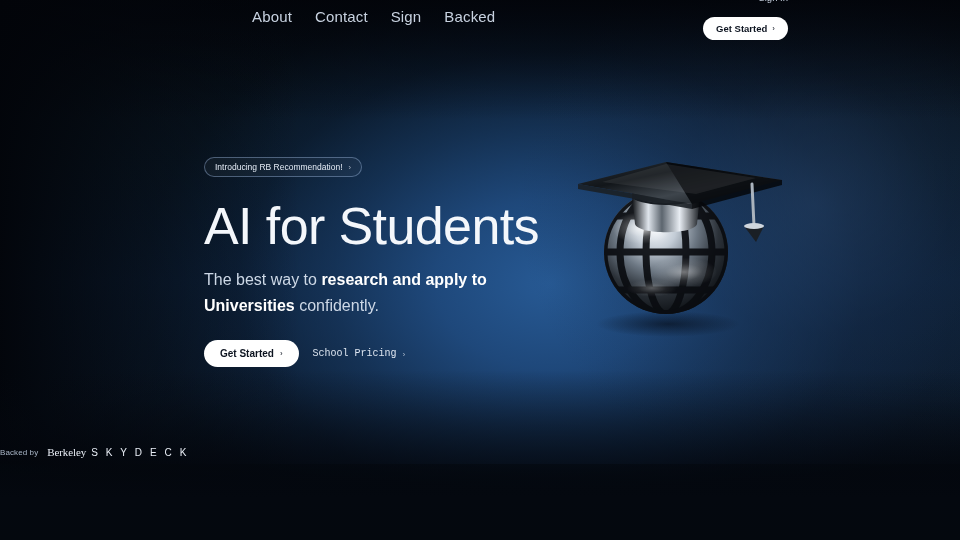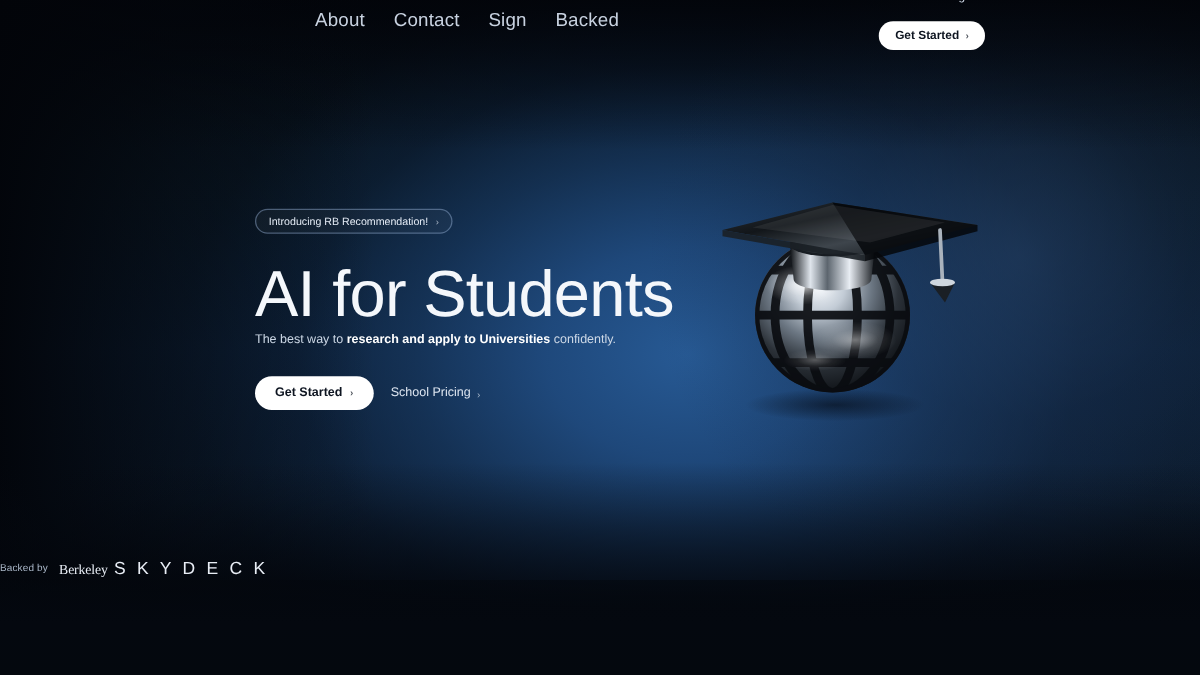--- a/index.html
+++ b/index.html
@@ -110,42 +110,43 @@
     border:none;
     font-family:"Liberation Sans", sans-serif;
   }
   .pill-cta .chev { font-size:8px; opacity:0.75; }
 
   
   .hero {
     position:absolute; inset:0; z-index:10;
   }
   .hero-copy {
-    position:absolute; left:204px; top:167px; width:300px;
+    position:absolute; left:204px; top:156px; width:300px;
   }
   .hero-badge {
     display:inline-flex; align-items:center; gap:6px;
     border:1px solid rgba(150,178,214,0.45);
     border-radius:999px;
     padding:4px 10px;
     font-size:8.5px; color:#e4ebf5;
     background:rgba(255,255,255,0.035);
     cursor:pointer; white-space:nowrap;
   }
   .hero-badge .chev { font-size:7.5px; opacity:0.7; }
 
   .hero-title {
     margin-top:22px;
     font-size:52px; line-height:1.06;
     font-weight:400; letter-spacing:-0.6px;
     color:#f4f7fb;
     white-space:nowrap;
   }
   .hero-sub {
-    font-size:10px; line-height:1.62;
+    margin-top:13px;
+    font-size:16px; line-height:1.62;
     color:#cdd8e6; max-width:290px;
   }
   .hero-sub b { color:#ffffff; font-weight:700; }
 
   .hero-actions {
     margin-top:21px;
     display:flex; align-items:center; gap:14px;
   }
   .btn-primary {
     display:inline-flex; align-items:center; gap:6px;
@@ -155,21 +156,21 @@
     padding:8px 16px;
     cursor:pointer; border:none;
     font-family:"Liberation Sans", sans-serif;
     white-space:nowrap;
   }
   .btn-primary .chev { font-size:8px; opacity:0.75; }
   .btn-ghost {
     display:inline-flex; align-items:flex-end; gap:5px;
     color:#dde5f0; font-size:10px; font-weight:500;
     cursor:pointer; background:none; border:none;
-    font-family:Liberation Sans, sans-serif;
+    font-family:Liberation Mono, monospace;
     white-space:nowrap;
   }
   .btn-ghost .chev { font-size:8px; opacity:0.7; }
 
   
   .hero-art {
     position:absolute; left:556px; top:140px;
     width:250px; height:200px;
     z-index:11;
   }
@@ -181,21 +182,21 @@
     display:flex; align-items:center; justify-content:flex-start; gap:9px;
     z-index:12;
   }
   .backed-label { font-size:8px; color:#aab7c8; letter-spacing:0.1px; }
   .backed-logo { display:flex; align-items:baseline; gap:5px; }
   .backed-berkeley {
     font-family:"Liberation Serif", serif;
     font-size:11px; color:#e9eef6; letter-spacing:-0.1px;
   }
   .backed-skydeck {
-    font-size:14px; color:#e9eef6; letter-spacing:2.6px; font-weight:400;
+    font-size:10px; color:#e9eef6; letter-spacing:2.6px; font-weight:400;
   }
 </style>
 </head>
 <body>
 
 <div class="bg-root">
   <div class="bg-base"></div>
   <div class="bg-glow-main"></div>
   <div class="bg-glow-right"></div>
   <div class="bg-fade-top"></div>

